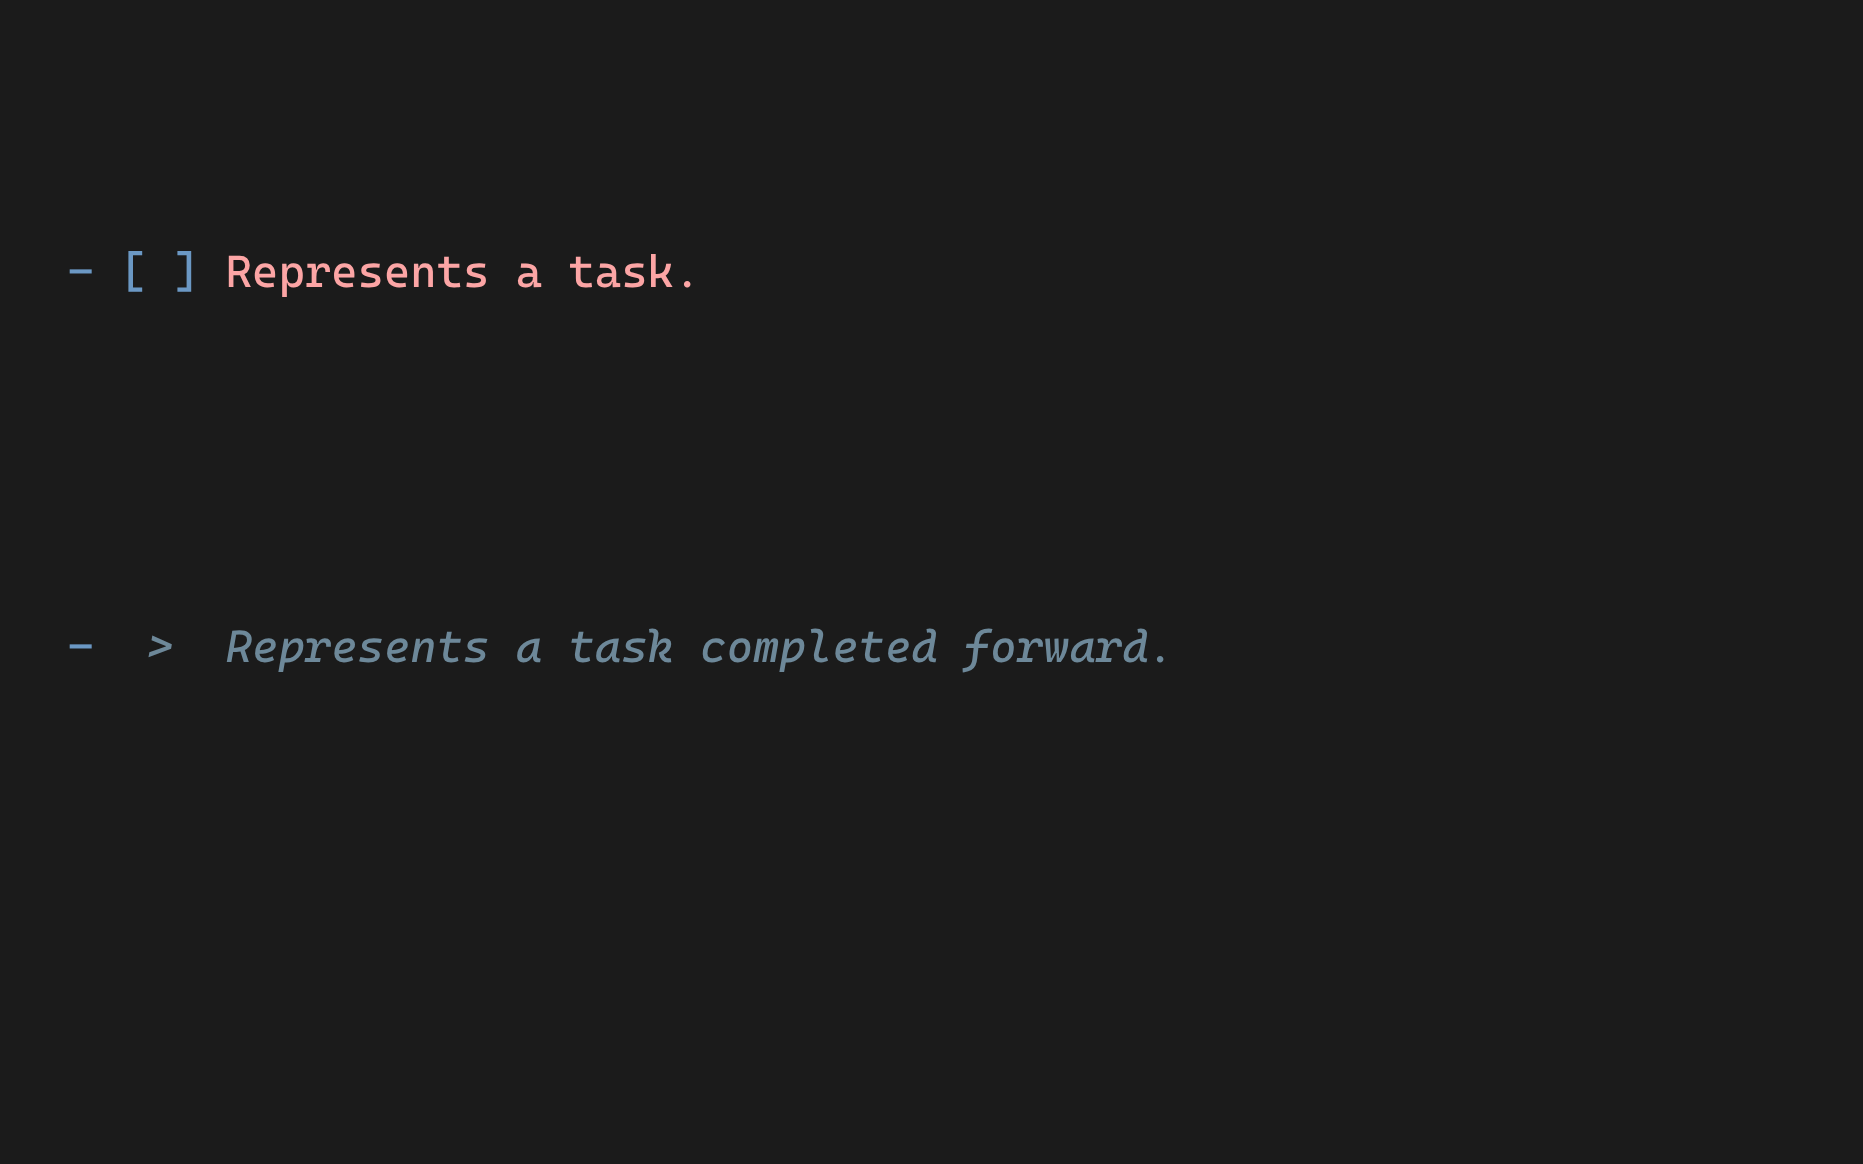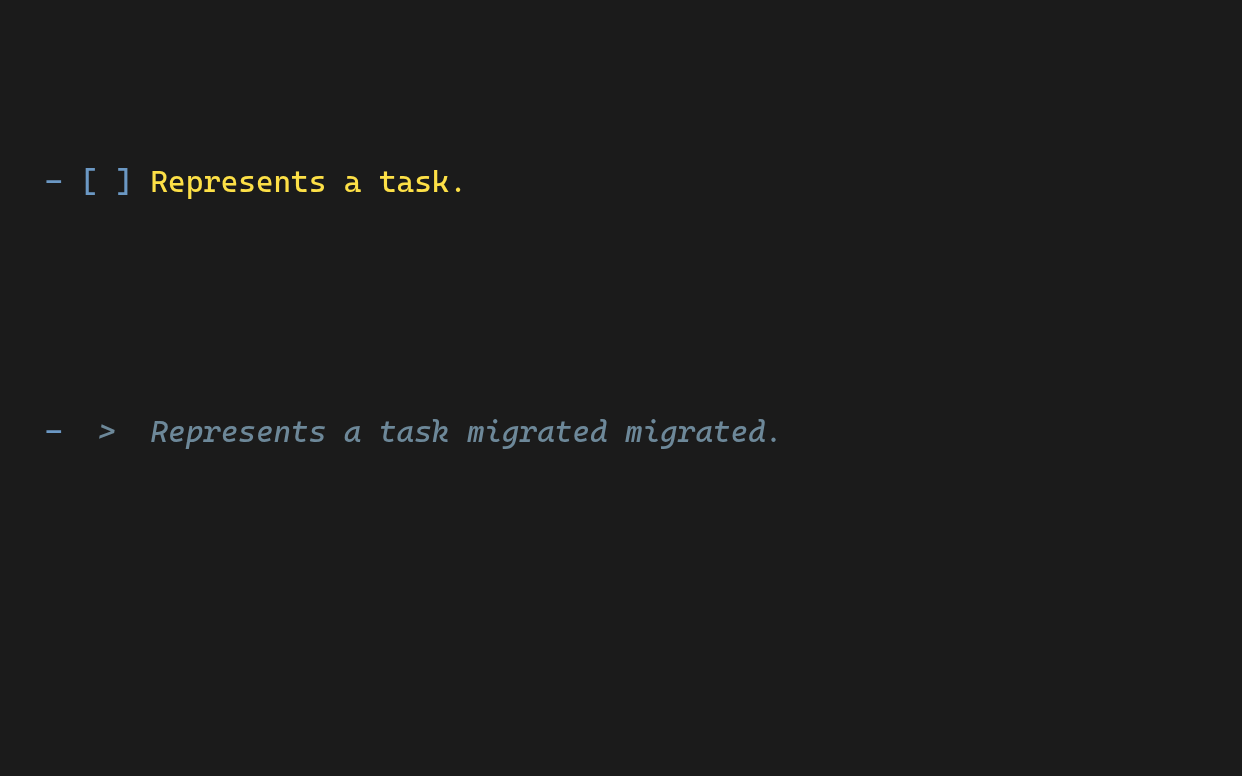--- a/index.html
+++ b/index.html
@@ -16,35 +16,35 @@
     line-height: 1.35;
     padding: 40px 30px 30px 45px;
     letter-spacing: 0px;
     white-space: pre;
   }
   .line {
     margin-bottom: 48px;
   }
   .dash       { color: #6b98c4; }
   .bracket    { color: #6b98c4; }
-  .task-text  { color: #fde047; margin-top: 16px; }
+  .task-text  { color: #fca5a5; margin-top: 16px; }
   .done-sym   { color: #8a8a8a; }
   .done-text  { color: #8a8a8a; }
   .mig-sym    { color: #6d8899; font-style: italic; }
   .mig-text   { color: #6d8899; font-style: italic; }
 </style>
 </head>
 <body>
 
 <div class="editor">
 
   <div class="line"><span class="dash">-</span> <span class="bracket">[ ]</span> <span class="task-text">Represents a task.</span></div>
 
 
-  <div class="line"><span class="dash">-</span> <span class="mig-sym"> &gt; </span> <span class="mig-text">Represents a task migrated migrated.</span></div>
+  <div class="line"><span class="dash">-</span> <span class="mig-sym"> &gt; </span> <span class="mig-text">Represents a task completed forward.</span></div>
 
   
 
   
 
   
 
   
 
   

